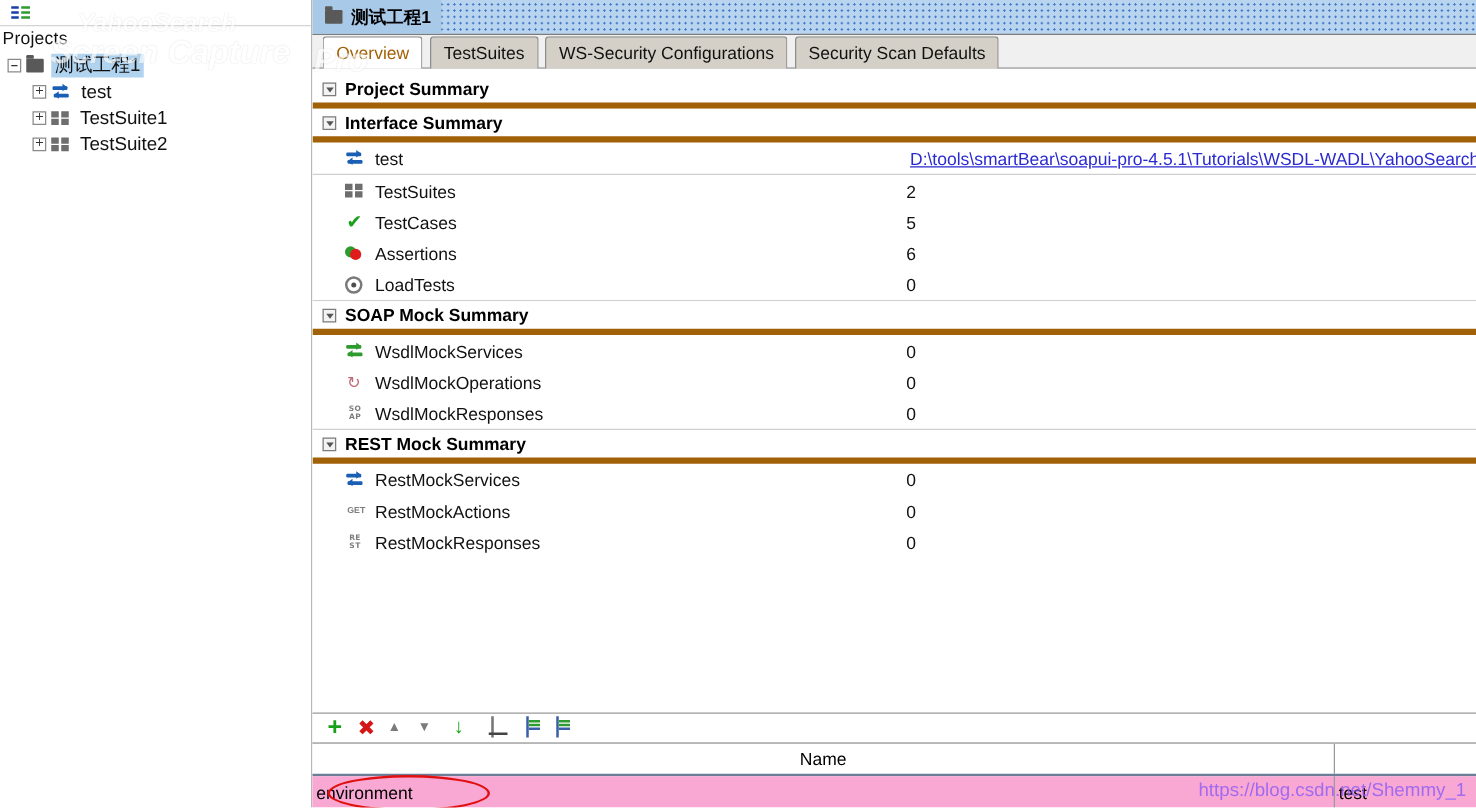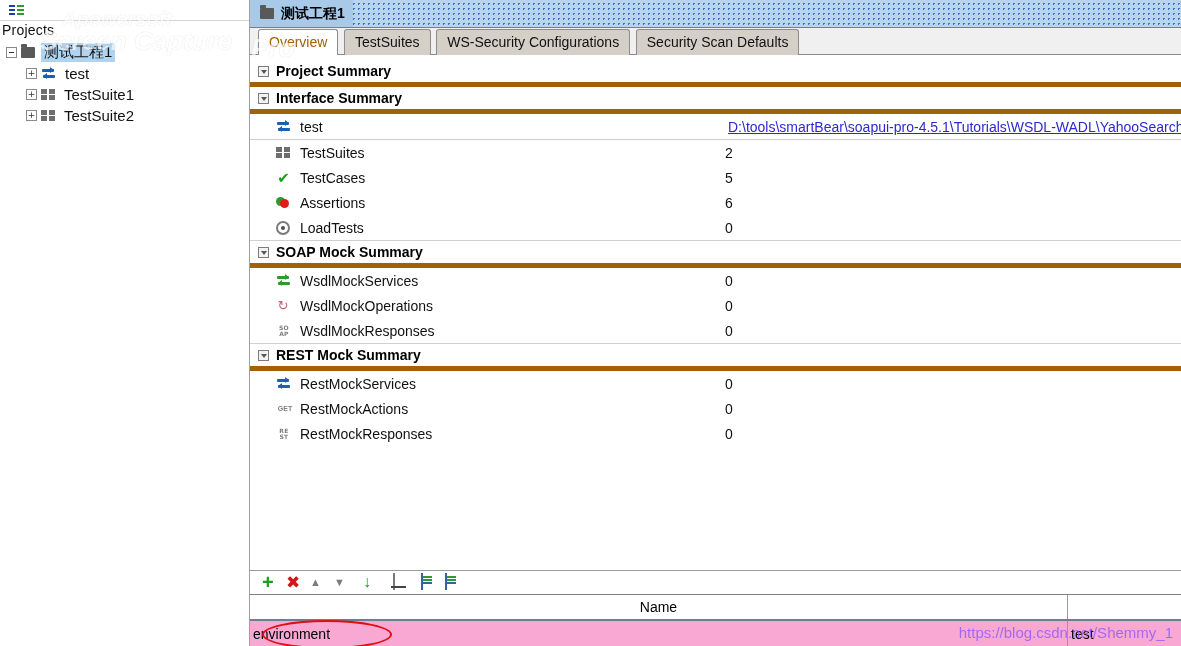--- a/index.html
+++ b/index.html
@@ -172,21 +172,21 @@
         <span class="ic ic-grid" style="margin-right:6px">
             <span></span>
             <span></span>
             <span></span>
             <span></span>
           </span>
         <span class="lbl">TestSuite2</span>
       </div>
     </div>
 
-    <div class="wm wm1">Apowersoft</div>
+    <div class="wm wm1">YahooSearch</div>
     <div class="wm wm2">Screen Capture</div>
   </div>
 
   <div class="main">
 
     <div class="titlebar">
       <div class="title-inner">
         <span class="ic ic-folder"></span>
         <span class="tt">测试工程1</span>
       </div>

